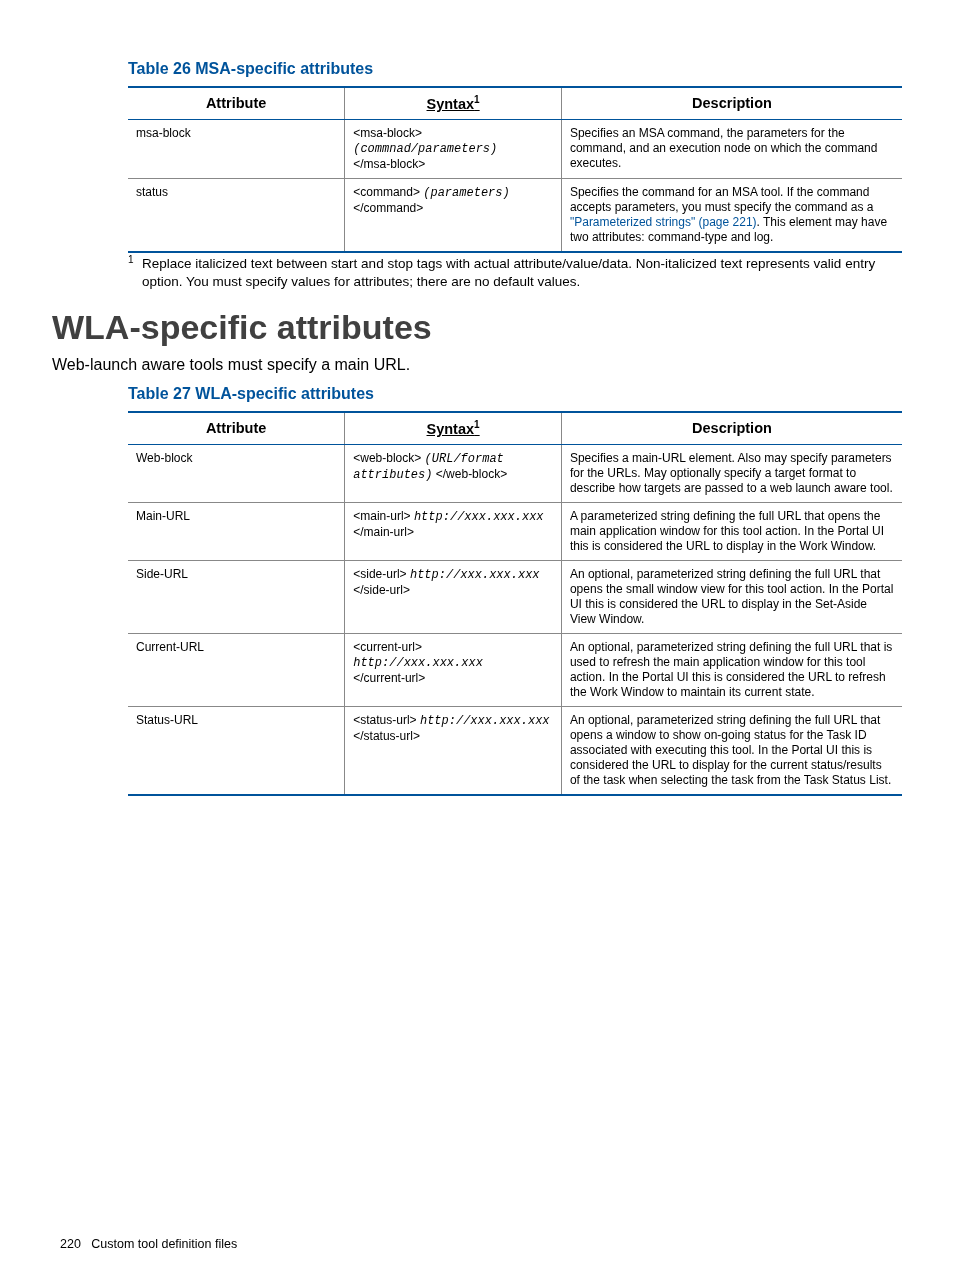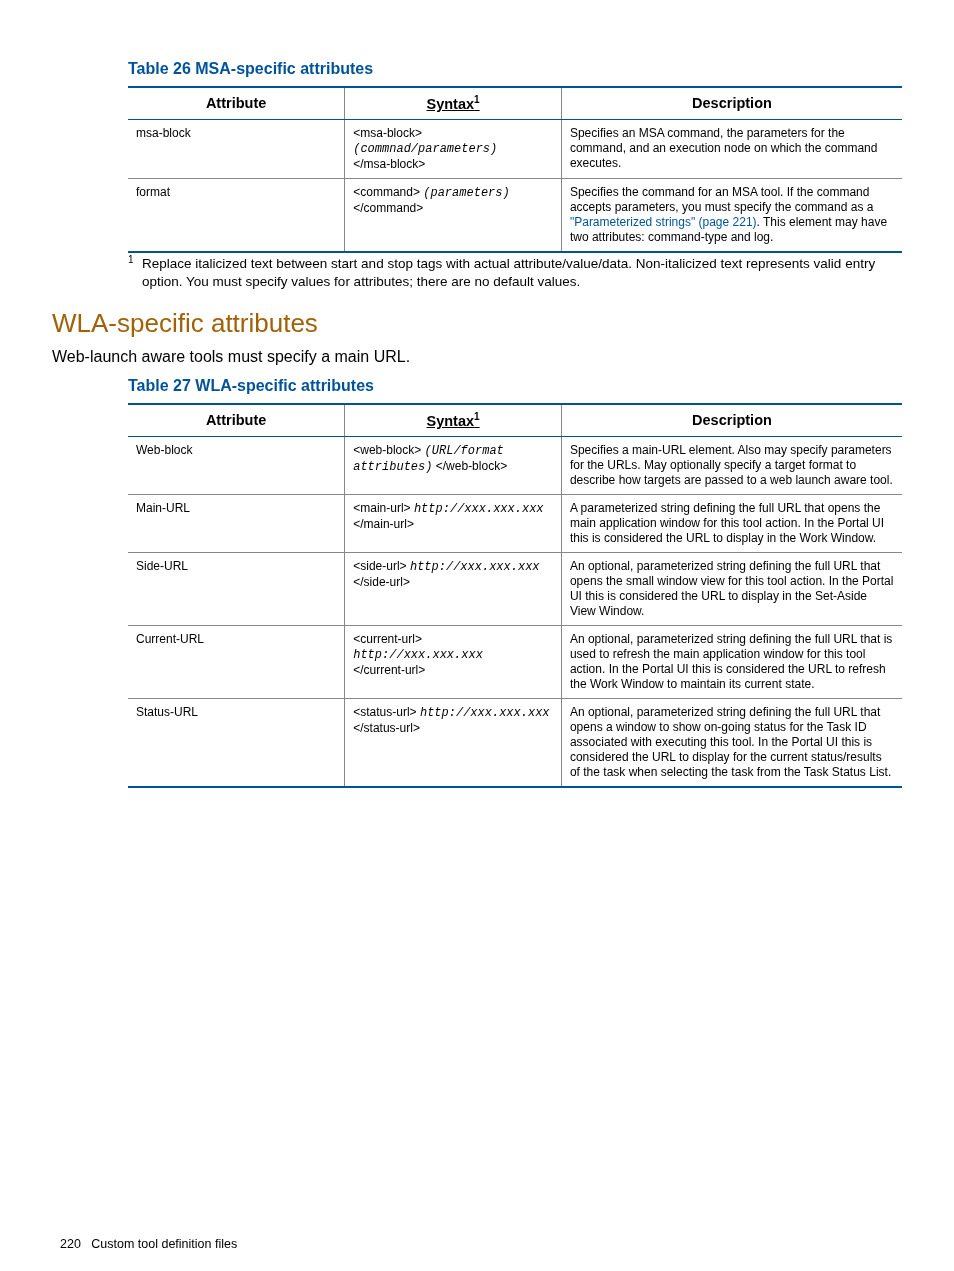--- a/index.html
+++ b/index.html
@@ -22,23 +22,23 @@
   .indent {
     margin-left: 76px;
   }
   .table-title {
     color: #00539b;
     font-weight: bold;
     font-size: 16px;
     margin: 0 0 8px 0;
   }
   .section-title {
-    color: #a16207;
-    font-weight: 400;
-    font-size: 26px;
+    color: #404040;
+    font-weight: 700;
+    font-size: 34px;
     margin: 18px 0 8px 0;
   }
   .body-text {
     font-size: 16px;
     line-height: 1.25;
     margin: 0 0 10px 0;
   }
   .body-text.indent { margin-right: 0; }
 
   table.attr-table {
@@ -124,21 +124,21 @@
         <tr>
           <td>msa-block</td>
           <td class="syntax">
             <span>&lt;msa-block&gt;</span><br>
             <span class="mono ital">(commnad/parameters)</span><br>
             <span>&lt;/msa-block&gt;</span>
           </td>
           <td>Specifies an MSA command, the parameters for the command, and an execution node on which the command executes.</td>
         </tr>
         <tr>
-          <td>format</td>
+          <td>status</td>
           <td class="syntax">
             <span>&lt;command&gt;</span>
             <span class="mono ital">(parameters)</span><br>
             <span>&lt;/command&gt;</span>
           </td>
           <td>
             <span>Specifies the command for an MSA tool. If the command accepts parameters, you must specify the command as a </span><a href="#" class="link">"Parameterized strings" (page 221)</a><span>. This element may have two attributes: command-type and log.</span>
           </td>
         </tr>
       </tbody>

